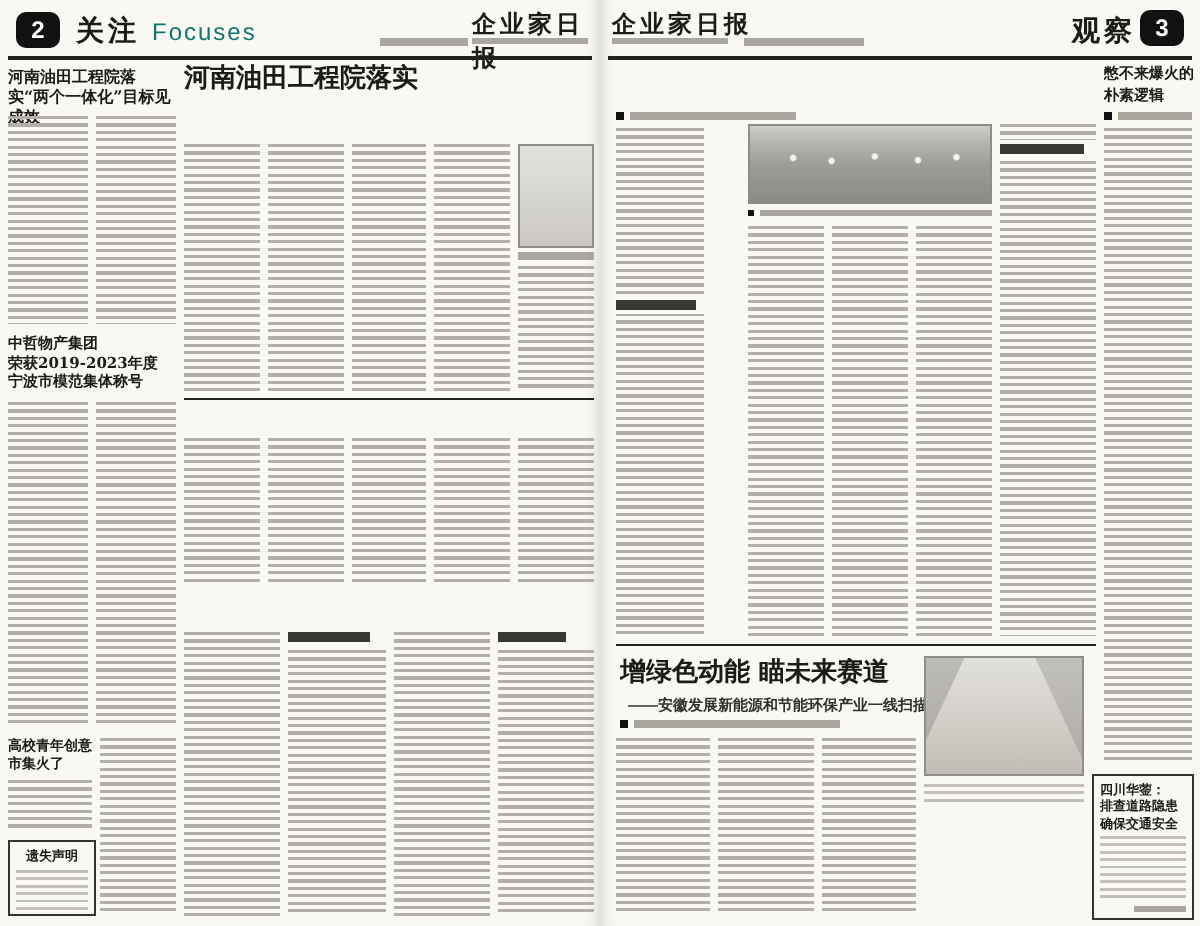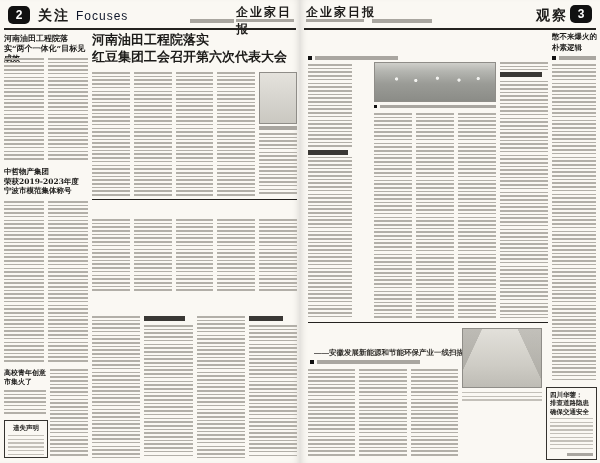--- a/index.html
+++ b/index.html
@@ -6,21 +6,21 @@
   .spread{position:relative;width:600px;height:463px;background:#f6f4ef;overflow:hidden;
           font-family:"Liberation Sans","DejaVu Sans",sans-serif;color:#1c1b19;}
   .page{position:absolute;top:0;width:300px;height:463px;background:#faf8f3;}
   .page.left{left:0;box-shadow:inset -6px 0 8px -6px rgba(0,0,0,.18);}
   .page.right{left:300px;box-shadow:inset 6px 0 8px -6px rgba(0,0,0,.18);}
   .abs{position:absolute;}
   .badge{width:22px;height:18px;background:#111;color:#fff;border-radius:5px;
          display:flex;align-items:center;justify-content:center;
          font-size:12px;font-weight:bold;}
   .sec-cn{font-size:14px;font-weight:bold;letter-spacing:2px;}
-  .sec-en{font-size:12px;color:#0f172a;letter-spacing:1px;}
+  .sec-en{font-size:12px;color:#0f766e;letter-spacing:1px;}
   .masthead{font-family:"DejaVu Serif","Liberation Serif",serif;font-weight:bold;
             font-size:12px;letter-spacing:2px;}
   .rule{background:#24221f;height:1px;}
   .hser{font-family:"DejaVu Serif","Liberation Serif",serif;font-weight:bold;line-height:1.28;}
   .nowrap{white-space:nowrap;overflow:hidden;}
   .greek{background:repeating-linear-gradient(to bottom,#b2afa8 0,#b2afa8 1.6px,
           rgba(0,0,0,0) 1.6px,rgba(0,0,0,0) 3.7px);}
   .greek-lt{background:repeating-linear-gradient(to bottom,#c3c0b9 0,#c3c0b9 1.4px,
           rgba(0,0,0,0) 1.4px,rgba(0,0,0,0) 3.7px);}
   .cols{display:flex;gap:4px;}
@@ -80,21 +80,20 @@
     </div>
     <div class="abs hser" style="left:4px;top:369px;width:44px;font-size:7px;">高校青年创意市集火了</div>
     <div class="abs greek" style="left:4px;top:390px;width:42px;height:26px;"></div>
     <div class="abs noticebox" style="left:4px;top:420px;width:44px;height:38px;">
       <div class="boxtitle" style="font-size:6.5px;">遗失声明</div>
       <div class="greek-lt" style="height:22px;margin-top:2px;"></div>
     </div>
     <div class="abs greek" style="left:50px;top:369px;width:38px;height:89px;"></div>
 
     <div class="abs hser nowrap" style="left:92px;top:32px;width:205px;font-size:13px;">河南油田工程院落实</div>
-    <div class="abs hser nowrap" style="left:92px;top:49px;width:205px;font-size:13px;">红豆集团工会召开第六次代表大会</div>
     <div class="abs cols" style="left:92px;top:72px;width:205px;height:124px;">
       <div class="greek"></div>
       <div class="greek"></div>
       <div class="greek"></div>
       <div class="greek"></div>
       <div>
         <div class="photo meeting" style="width:100%;height:52px;"></div>
         <div class="bar" style="margin-top:2px;"></div>
         <div class="greek" style="height:62px;margin-top:3px;"></div>
       </div>
@@ -153,20 +152,21 @@
       <div class="greek"></div>
       <div class="greek"></div>
       <div class="greek"></div>
     </div>
     <div class="abs greek" style="left:200px;top:62px;width:48px;height:256px;"></div>
     <div class="abs" style="left:200px;top:70px;width:48px;height:9px;background:#faf8f3;">
       <div class="darkbar" style="width:88%;margin-top:2px;"></div>
     </div>
     <div class="abs rule" style="left:8px;top:322px;width:240px;"></div>
 
+    <div class="abs hser nowrap" style="left:10px;top:329px;width:230px;font-size:13px;">增绿色动能 瞄未来赛道</div>
     <div class="abs nowrap" style="left:14px;top:348px;width:226px;font-size:7.5px;font-weight:bold;color:#33312d;">——安徽发展新能源和节能环保产业一线扫描</div>
     <div class="abs byrow" style="left:10px;top:360px;width:110px;">
       <div class="sq"></div>
       <div class="bar"></div>
     </div>
     <div class="abs cols" style="left:8px;top:369px;width:150px;height:89px;">
       <div class="greek"></div>
       <div class="greek"></div>
       <div class="greek"></div>
     </div>

